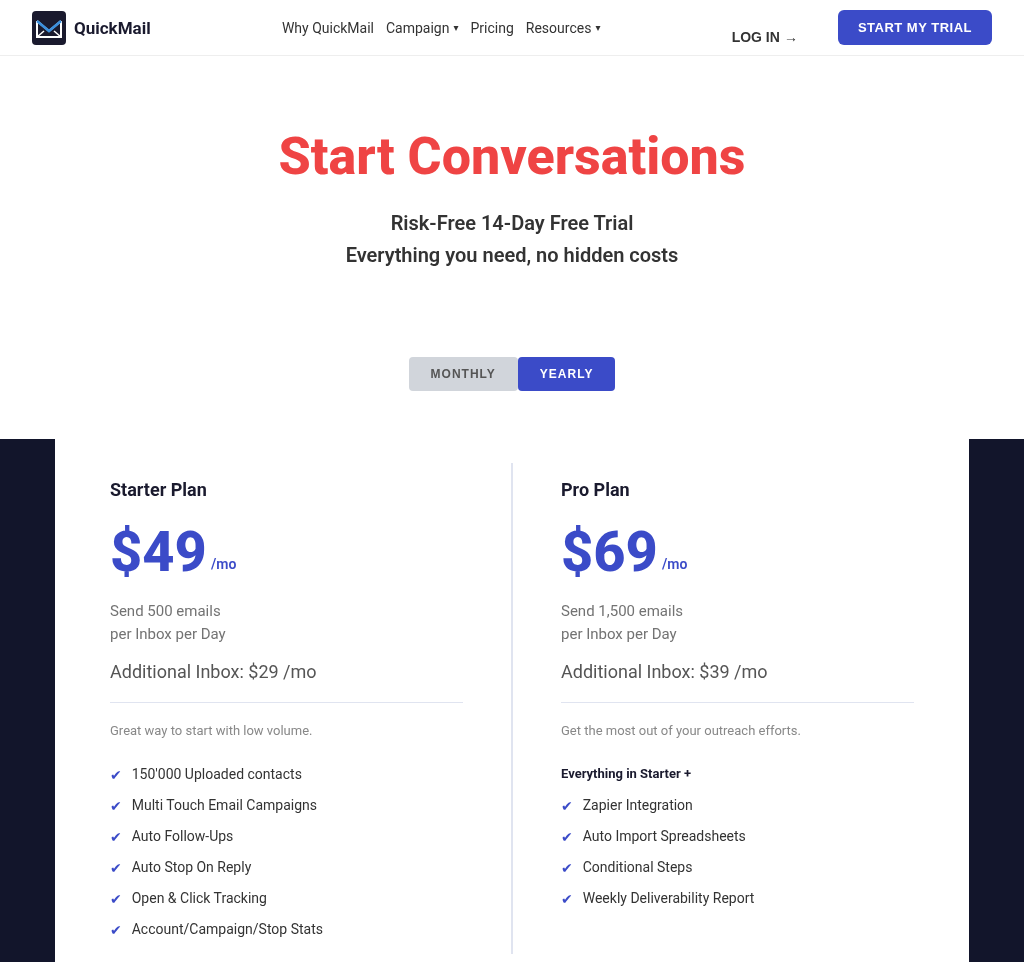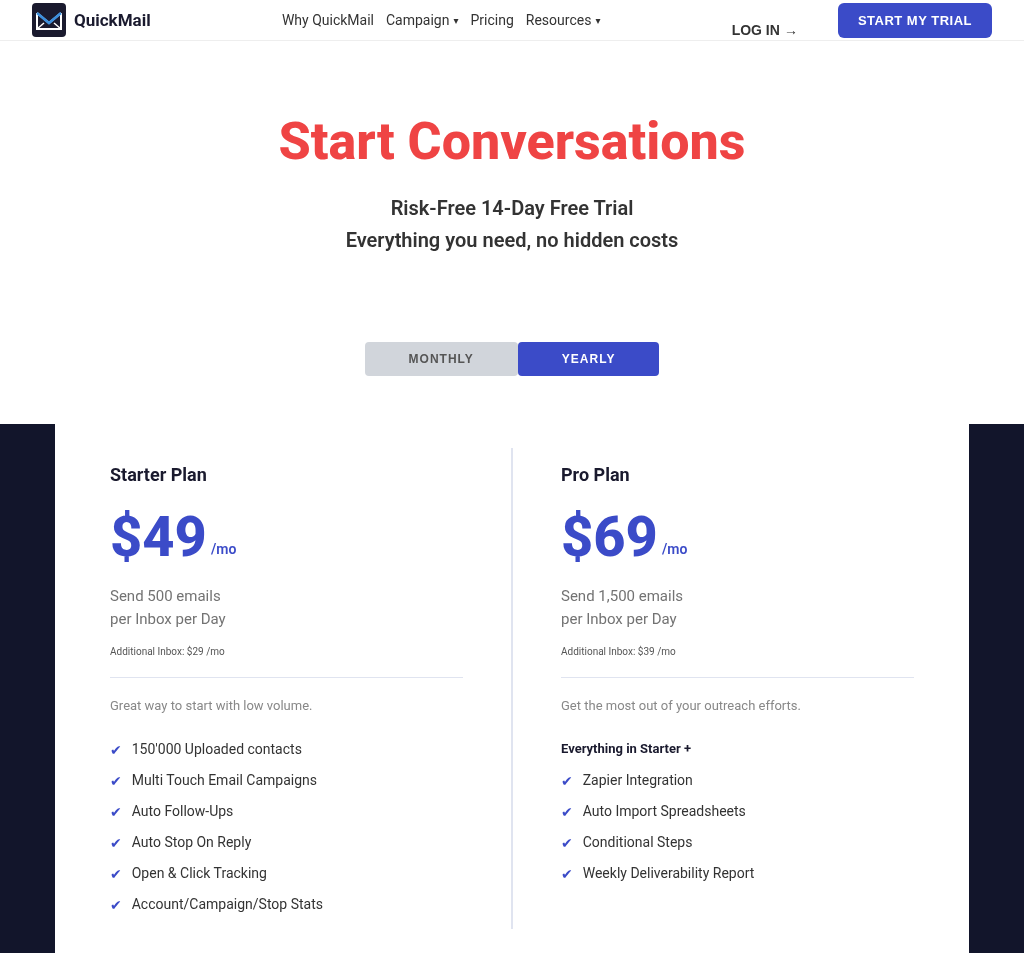--- a/index.html
+++ b/index.html
@@ -1,57 +1,57 @@
 <!DOCTYPE html>
 <html><head>
   <meta charset="utf-8">
   <style>
     * { margin: 0; padding: 0; box-sizing: border-box; }
     body { font-family: -apple-system, BlinkMacSystemFont, 'Segoe UI', Roboto, sans-serif; background: #fff; color: #1a1a2e; }
 
     
     nav {
       display: flex; align-items: center; justify-content: space-between;
-      padding: 0 32px; height: 41px; border-bottom: 1px solid #eee;
+      padding: 0 32px; height: 56px; border-bottom: 1px solid #eee;
       position: sticky; top: 0; background: #fff; z-index: 100;
     }
     .nav-logo { display: flex; align-items: center; gap: 8px; text-decoration: none; }
     .nav-logo-icon { width: 34px; height: 34px; }
     .nav-logo-text { font-size: 17px; font-weight: 700; color: #1a1a2e; }
     .nav-links { display: flex; align-items: center; gap: 12px; }
     .nav-link { font-size: 14px; color: #333; text-decoration: none; cursor: pointer; }
     .nav-link-dropdown { display: flex; align-items: center; gap: 4px; }
     .nav-right { display: flex; align-items: flex-end; gap: 0; }
     .btn-login { font-size: 14px; font-weight: 600; color: #333; background: none; border: none; cursor: pointer; display: flex; align-items: center; gap: 4px; }
     .btn-trial { background: #3b4bc8; color: #fff; border: none; border-radius: 6px; padding: 10px 20px; font-size: 13px; font-weight: 700; cursor: pointer; letter-spacing: 0.5px; margin-left: 40px; }
 
     
     .hero { text-align: center; padding: 70px 32px 50px; }
     .hero-title { font-size: 52px; font-weight: 800; color: #ef4444; margin-bottom: 20px; }
     .hero-subtitle { font-size: 20px; font-weight: 600; color: #333; line-height: 1.6; }
 
     
     .toggle-wrapper { display: flex; justify-content: center; margin: 36px 0 48px; }
-    .toggle-btn { padding: 10px 44px; font-size: 12px; font-weight: 700; border: none; cursor: pointer; letter-spacing: 1px; }
+    .toggle-btn { padding: 10px 22px; font-size: 12px; font-weight: 700; border: none; cursor: pointer; letter-spacing: 1px; }
     .toggle-btn.active { background: #3b4bc8; color: #fff; border-radius: 4px; }
     .toggle-btn.inactive { background: #d1d5db; color: #555; border-radius: 4px; }
     .cards-inner {
       display: flex; gap: 0; position: relative; z-index: 2;
       max-width: 900px; width: 100%;
     }
     .card {
       background: #fff; flex: 1; padding: 40px 48px 40px;
       position: relative;
     }
     .card-plan-name { font-size: 18px; font-weight: 700; color: #1a1a2e; margin-bottom: 24px; }
     .card-price-row { display: flex; align-items: flex-end; gap: 4px; margin-bottom: 20px; }
     .card-price-amount { font-size: 56px; font-weight: 800; color: #3b4bc8; line-height: 1; }
     .card-price-mo { font-size: 14px; color: #3b4bc8; font-weight: 600; margin-bottom: 8px; }
     .card-emails { font-size: 15px; color: #737373; line-height: 1.5; margin-bottom: 16px; }
-    .card-additional { font-size: 10px; color: #555; margin-bottom: 20px; }
+    .card-additional { font-size: 18px; color: #555; margin-bottom: 20px; }
     .card-divider-h { height: 1px; background: #e0e4f0; margin: 20px 0; }
     .card-tagline { font-size: 13px; color: #888; margin-bottom: 28px; font-style: normal; }
     .card-features-header { font-size: 13px; font-weight: 700; color: #1a1a2e; margin-bottom: 16px; }
     .card-feature-list { list-style: none; display: flex; flex-direction: column; gap: 14px; }
     .card-feature-item { display: flex; align-items: flex-start; gap: 10px; font-size: 14px; color: #333; }
     .check-icon { color: #3b4bc8; font-size: 14px; flex-shrink: 0; margin-top: 1px; }
     .dark-corner-left {
       position: absolute;
       left: 0; bottom: 0;
       width: 55px;

